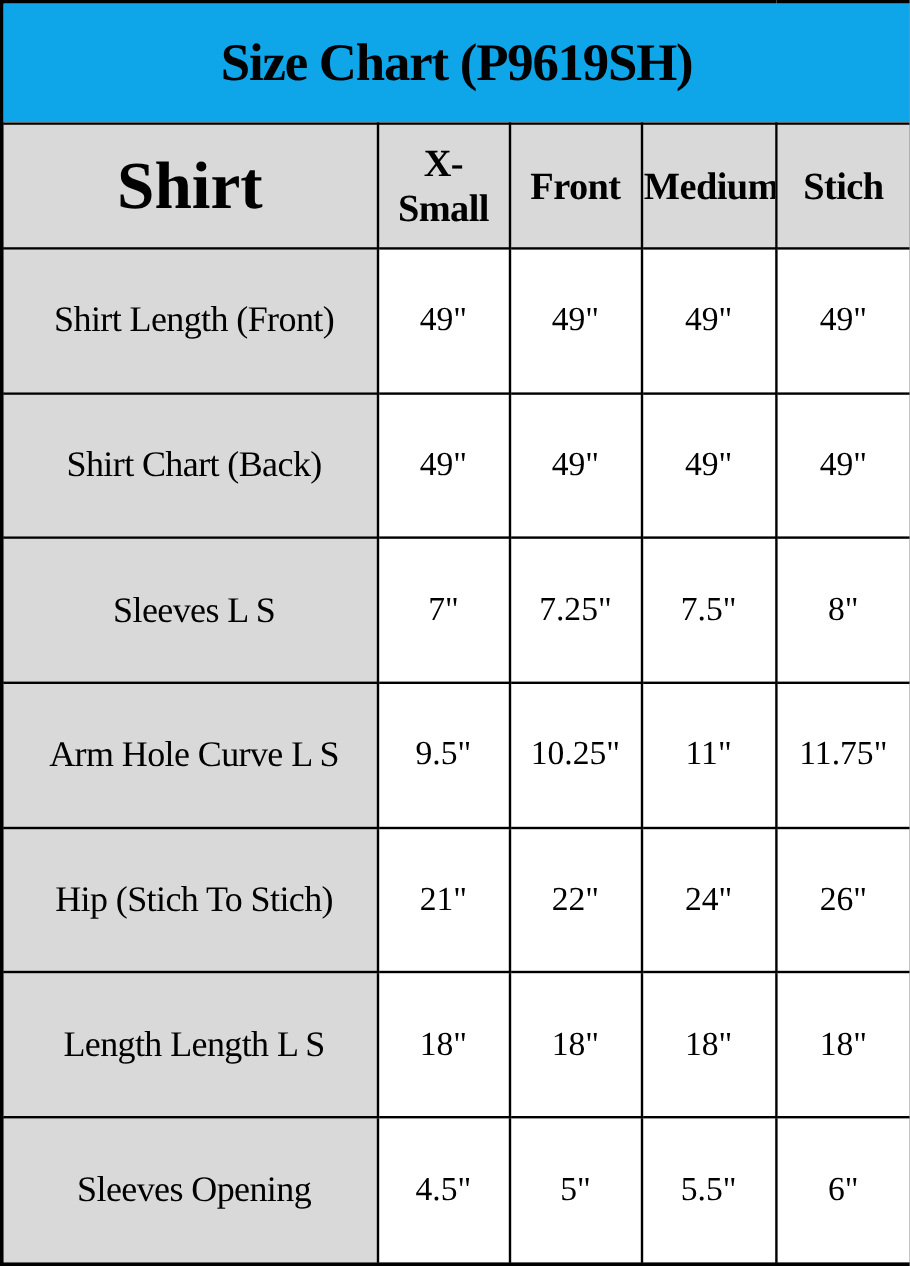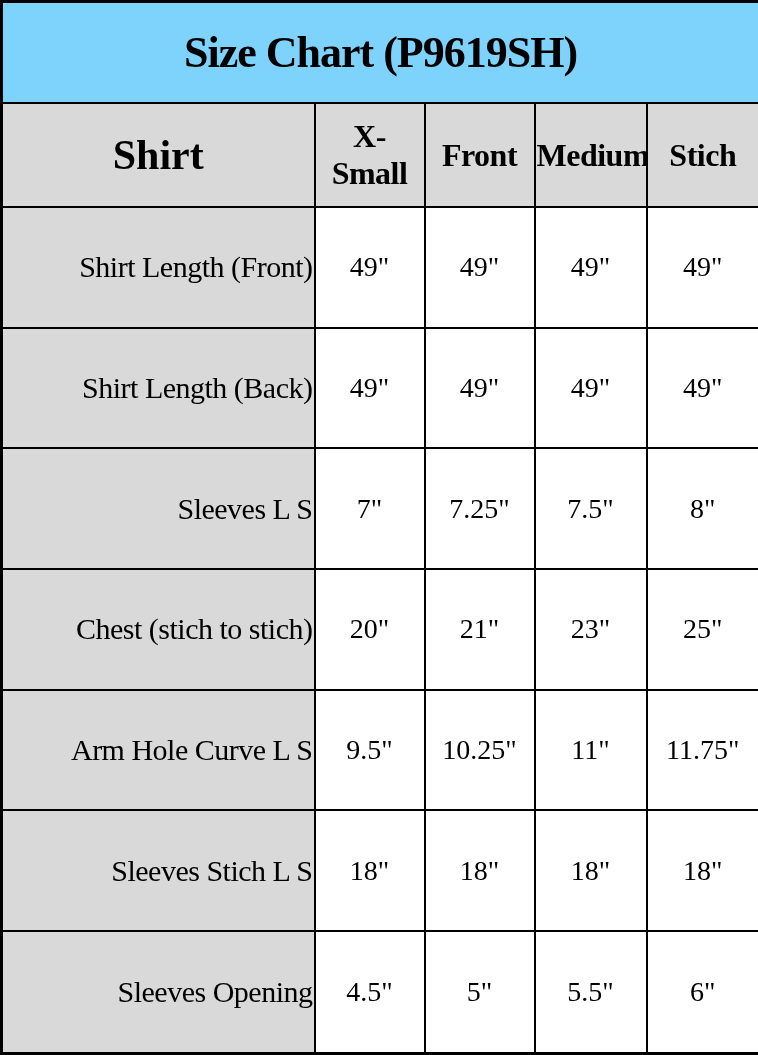--- a/index.html
+++ b/index.html
@@ -19,44 +19,44 @@
     width: 758px;
     height: 1055px;
     border: 3px solid #000000;
   }
   table.size-chart td {
     border: 2px solid #000000;
     overflow: hidden;
   }
   tr.title-row td {
     height: 97px;
-    background: #7dd3fc;
+    background: #0ea5e9;
     text-align: center;
     vertical-align: middle;
     font-size: 44px;
     font-weight: 700;
     letter-spacing: -1px;
   }
   tr.header-row td {
     height: 100px;
     background: #d9d9d9;
     text-align: center;
     vertical-align: middle;
     font-weight: 700;
   }
   tr.header-row td.corner {
-    font-size: 42px;
+    font-size: 56px;
   }
   tr.header-row td.col-h {
     font-size: 32px;
     letter-spacing: -0.5px;
   }
   tr.data-row td.row-label {
     background: #d9d9d9;
-    text-align: right;
+    text-align: center;
     vertical-align: middle;
     padding-left: 8px;
     font-size: 30px;
     letter-spacing: -0.5px;
     margin-top: 28px;
   }
   tr.data-row td.val {
     background: #ffffff;
     text-align: center;
     vertical-align: middle;
@@ -90,54 +90,54 @@
 
   <tr class="data-row">
     <td class="row-label">Shirt Length (Front)</td>
     <td class="val">49"</td>
     <td class="val">49"</td>
     <td class="val">49"</td>
     <td class="val">49"</td>
   </tr>
 
   <tr class="data-row">
-    <td class="row-label">Shirt Length (Back)</td>
+    <td class="row-label">Shirt Chart (Back)</td>
     <td class="val">49"</td>
     <td class="val">49"</td>
     <td class="val">49"</td>
     <td class="val">49"</td>
   </tr>
 
   <tr class="data-row">
     <td class="row-label">Sleeves L S</td>
     <td class="val">7"</td>
     <td class="val">7.25"</td>
     <td class="val">7.5"</td>
     <td class="val">8"</td>
   </tr>
 
-  <tr class="data-row">
-    <td class="row-label">Chest (stich to stich)</td>
-    <td class="val">20"</td>
-    <td class="val">21"</td>
-    <td class="val">23"</td>
-    <td class="val">25"</td>
-  </tr>
 
   <tr class="data-row">
     <td class="row-label">Arm Hole Curve L S</td>
     <td class="val">9.5"</td>
     <td class="val">10.25"</td>
     <td class="val">11"</td>
     <td class="val">11.75"</td>
   </tr>
 
+  <tr class="data-row">
+    <td class="row-label">Hip (Stich To Stich)</td>
+    <td class="val">21"</td>
+    <td class="val">22"</td>
+    <td class="val">24"</td>
+    <td class="val">26"</td>
+  </tr>
 
   <tr class="data-row">
-    <td class="row-label">Sleeves Stich L S</td>
+    <td class="row-label">Length Length L S</td>
     <td class="val">18"</td>
     <td class="val">18"</td>
     <td class="val">18"</td>
     <td class="val">18"</td>
   </tr>
 
   <tr class="data-row">
     <td class="row-label">Sleeves Opening</td>
     <td class="val">4.5"</td>
     <td class="val">5"</td>

